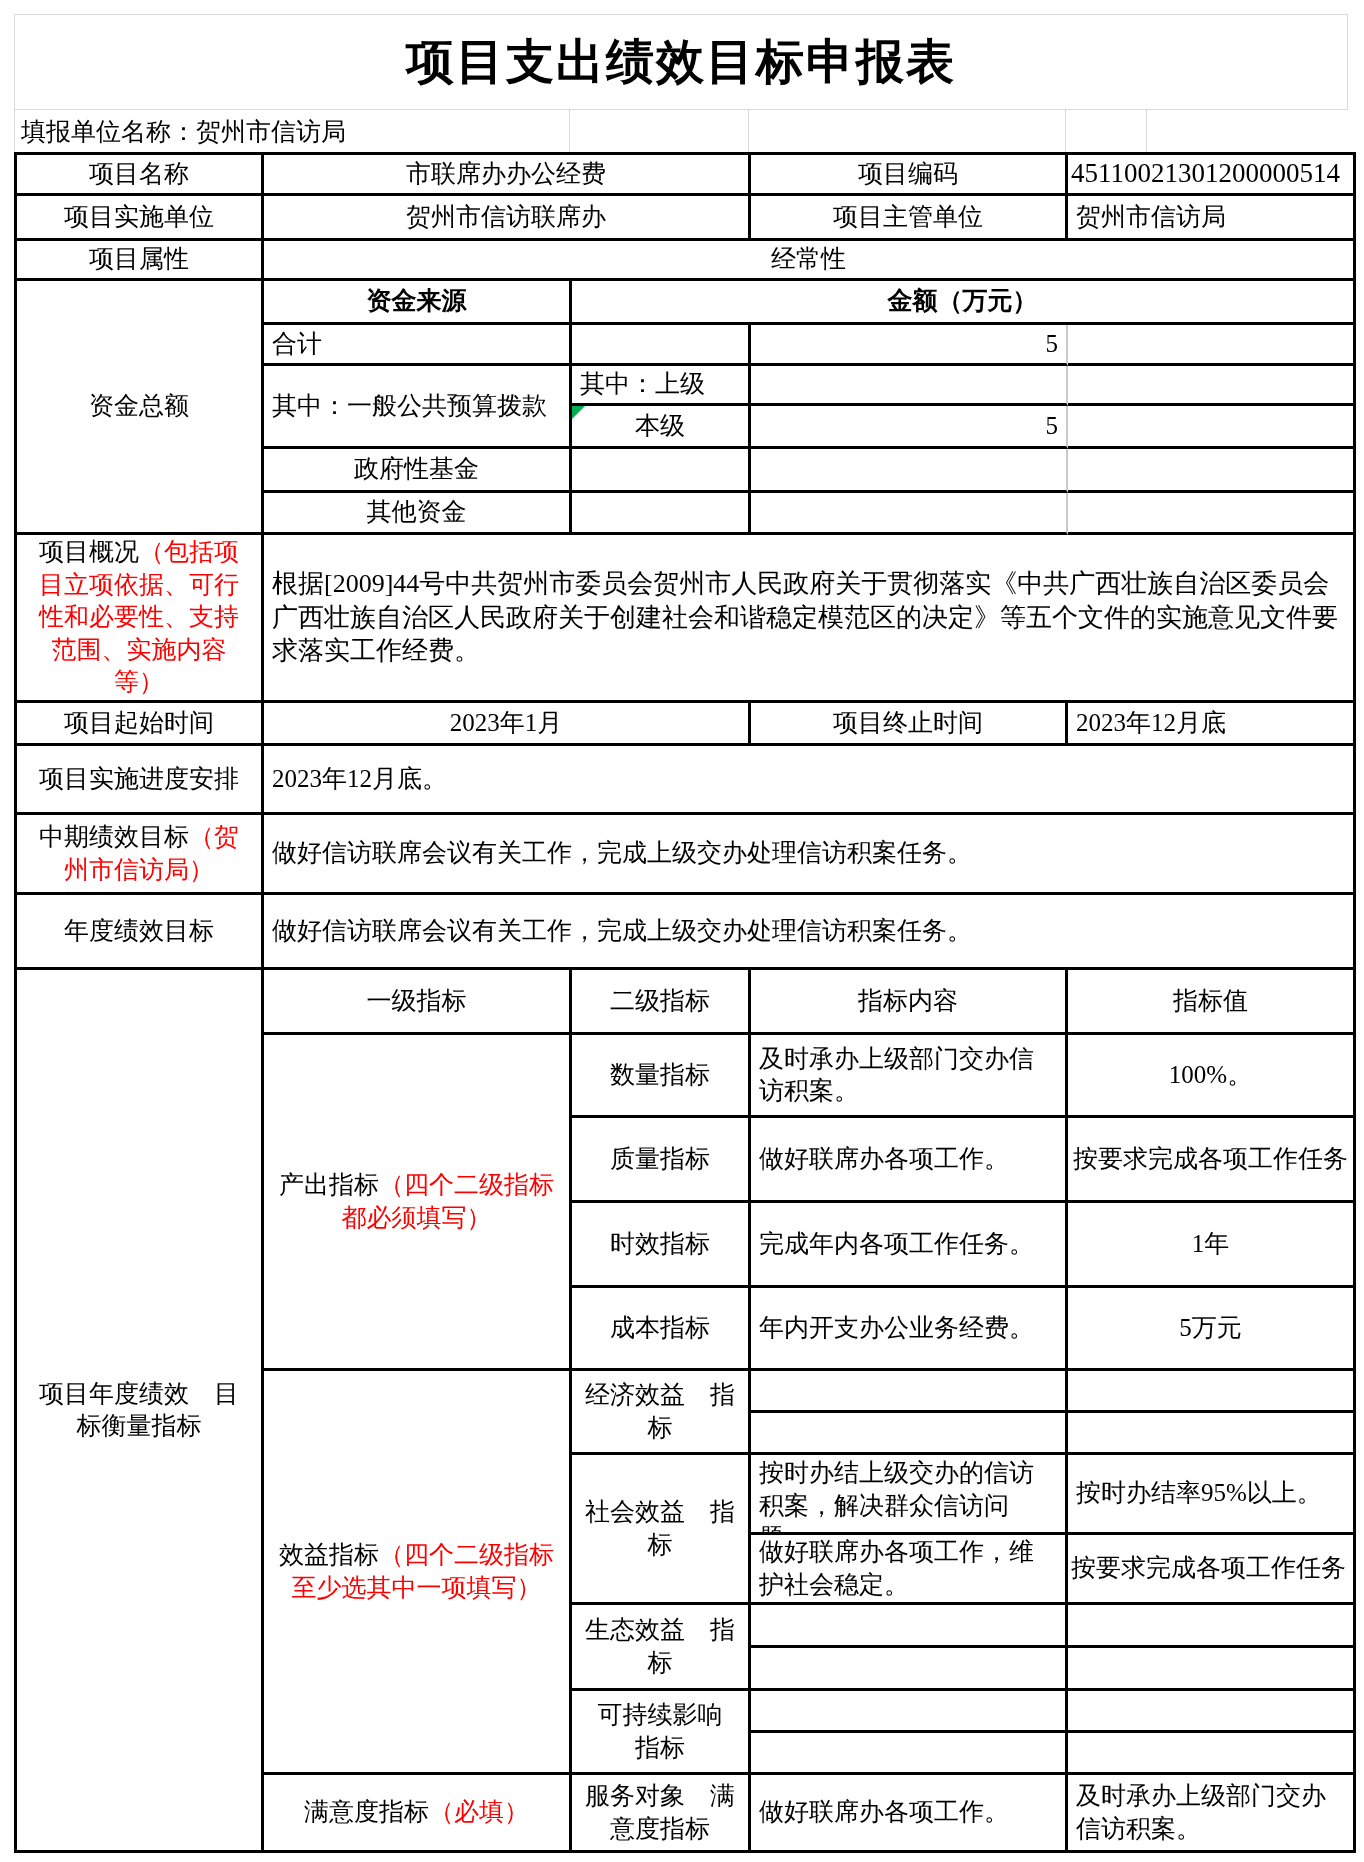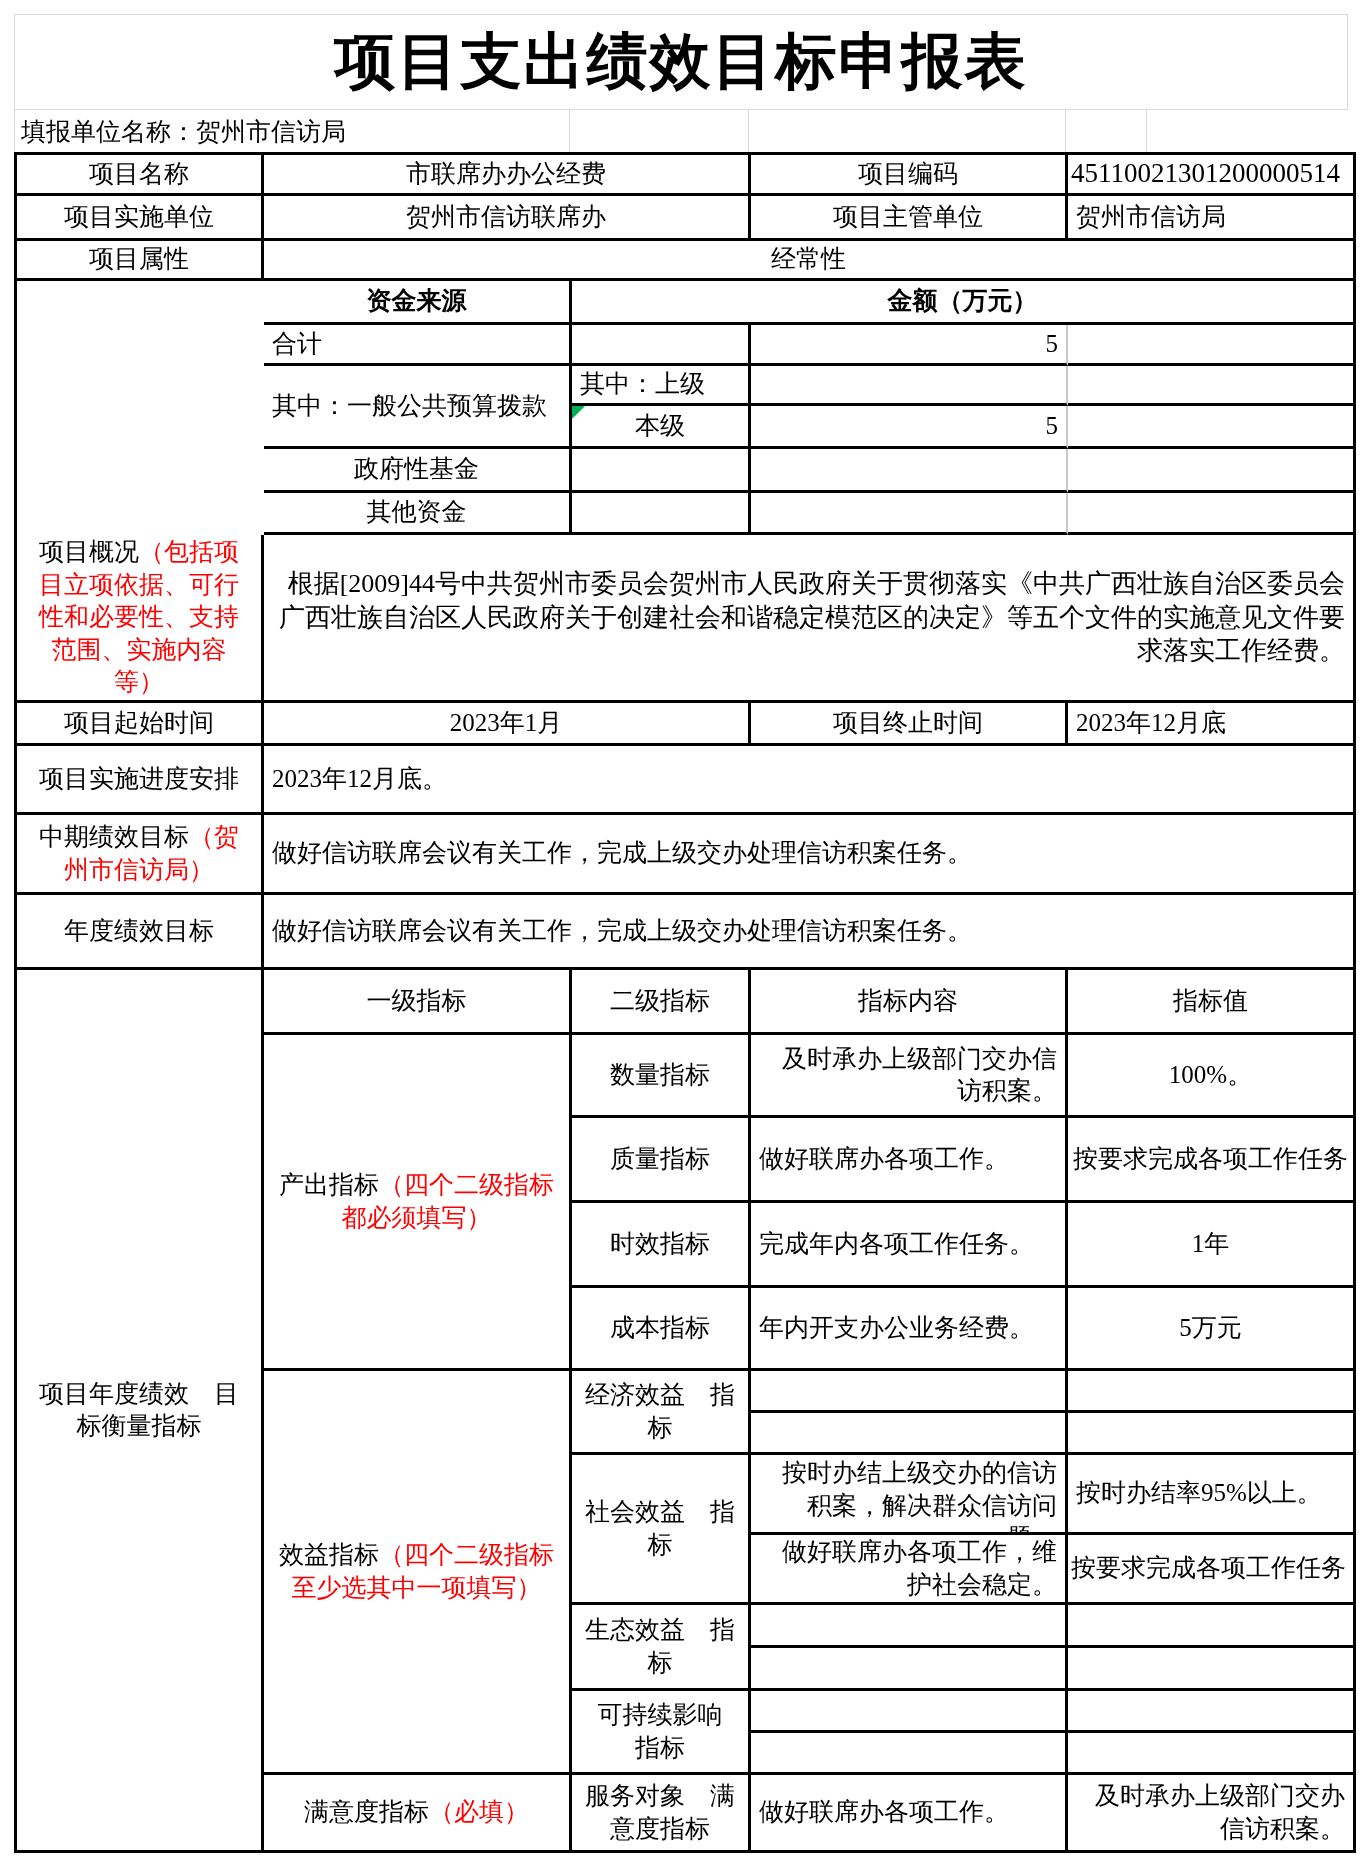--- a/index.html
+++ b/index.html
@@ -1,35 +1,35 @@
 <!DOCTYPE html>
 <html><head>
 <meta charset="utf-8">
 <style>
   html,body{margin:0;padding:0;background:#fff;}
   .sheet{position:relative;width:1364px;height:1862px;background:#fff;
          font-family:"Liberation Serif","DejaVu Serif",serif;color:#000;}
   .title-area{position:absolute;left:14px;top:14px;width:1334px;height:96px;
               border:1px solid #d9d9d9;box-sizing:border-box;
               display:flex;align-items:center;justify-content:center;}
-  .title{font-size:61px;font-weight:bold;letter-spacing:2px;}
+  .title{font-size:48px;font-weight:bold;letter-spacing:2px;}
   .unit-row{position:absolute;left:14px;top:110px;width:1133px;height:42px;
             border-left:1px solid #d9d9d9;border-right:1px solid #d9d9d9;box-sizing:border-box;
             display:flex;align-items:center;font-size:25px;padding-left:6px;}
   .vgray{position:absolute;top:110px;height:42px;width:1px;background:#d9d9d9;}
   .grid{position:absolute;left:14px;top:152px;width:1336px;
         display:grid;border:3px solid #000;
         grid-template-columns:247px 308px 179px 317px 285px;
         grid-template-rows:41px 45px 40px 44px 41px 40px 43px 44px 42px 168px 43px 69px 80px 75px 65px 83px 85px 85px 83px 42px 42px 80px 70px 43px 43px 42px 42px 75px;
         font-size:25px;line-height:1.3;}
   .c{position:relative;border-right:3px solid #000;border-bottom:3px solid #000;
      box-sizing:border-box;display:flex;align-items:center;justify-content:center;
      text-align:center;padding:2px 8px;overflow:hidden;}
   .c>.tw{width:100%;}
-  .l{justify-content:flex-start;text-align:right;}
+  .l{justify-content:flex-start;text-align:left;}
   .r{justify-content:flex-end;text-align:right;}
   .top{align-items:flex-start;}
   .b{font-weight:bold;}
   .red{color:#ff0000;}
   .gr{border-right:2px solid #c9c9c9;}
   .nr{border-right:none;}
   .nb{border-bottom:none;}
   .p14{padding-left:14px;padding-right:14px;align-items:center;}
   .big{font-size:26px;}
   .code{font-size:27px;padding-left:3px;padding-right:2px;letter-spacing:0;}
@@ -60,20 +60,21 @@
     <div class="c l nr code" style="grid-area:1/5/2/6">45110021301200000514</div>
 
     <div class="c" style="grid-area:2/1/3/2">项目实施单位</div>
     <div class="c" style="grid-area:2/4/3/5">项目主管单位</div>
     <div class="c" style="grid-area:2/2/3/4">贺州市信访联席办</div>
     <div class="c l nr" style="grid-area:2/5/3/6">贺州市信访局</div>
 
     <div class="c" style="grid-area:3/1/4/2">项目属性</div>
     <div class="c nr" style="grid-area:3/2/4/6">经常性</div>
 
+    <div class="c" style="grid-area:4/1/10/2">资金总额</div>
     <div class="c b" style="grid-area:4/2/5/3">资金来源</div>
     <div class="c b nr" style="grid-area:4/3/5/6">金额（万元）</div>
 
     <div class="c l" style="grid-area:5/2/6/3">合计</div>
     <div class="c" style="grid-area:5/3/6/4"></div>
     <div class="c r gr" style="grid-area:5/4/6/5">5</div>
     <div class="c nr" style="grid-area:5/5/6/6"></div>
 
     <div class="c l" style="grid-area:6/2/8/3">其中：一般公共预算拨款</div>
     <div class="c l" style="grid-area:6/3/7/4">其中：上级</div>

